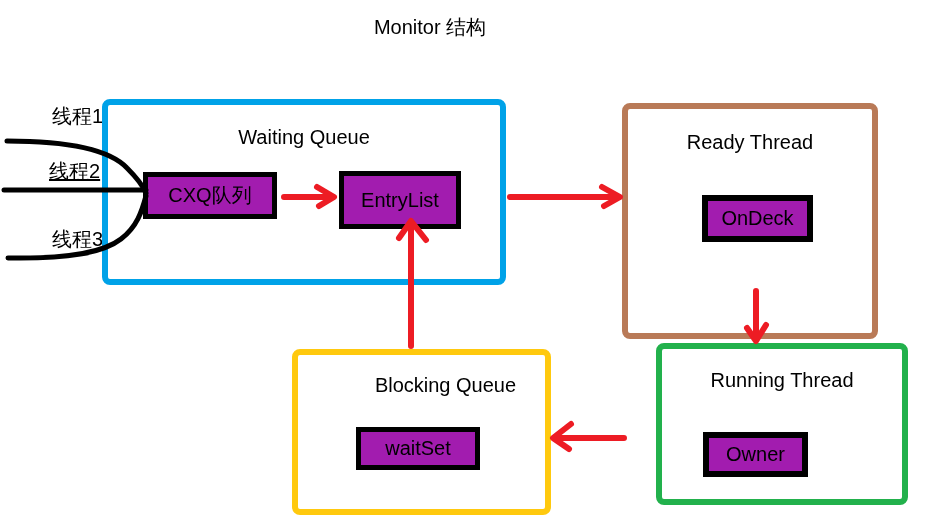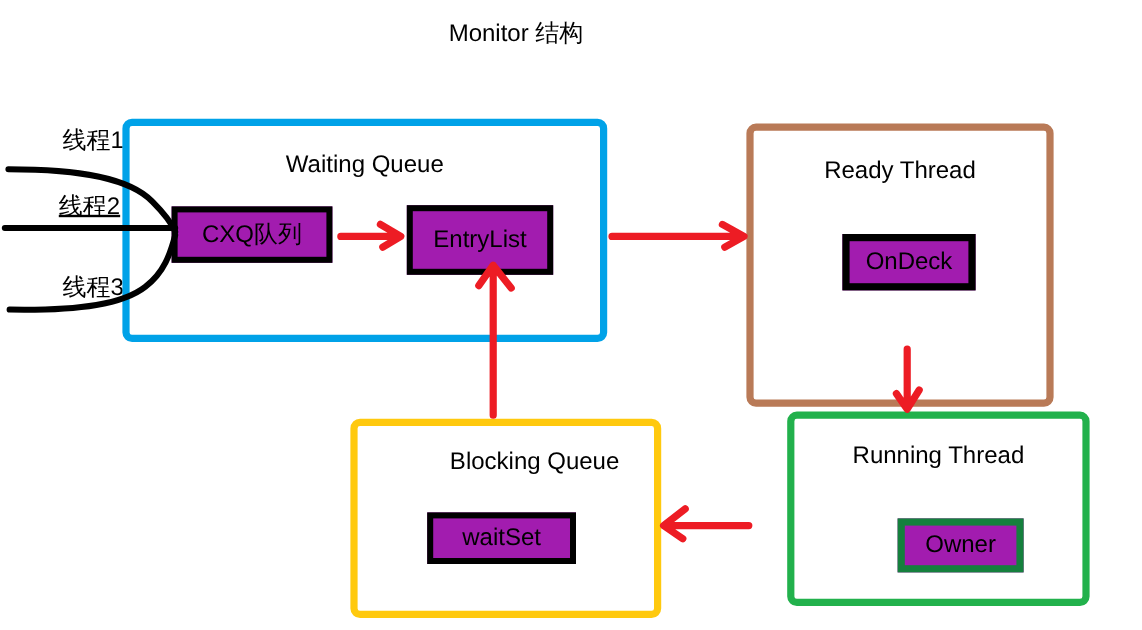--- a/index.html
+++ b/index.html
@@ -55,21 +55,21 @@
     background: #a21caf;
     display: flex;
     align-items: center;
     justify-content: center;
     font-size: 20px;
     white-space: nowrap;
   }
   .cxq      { left: 143px; top: 172px; width: 134px; height: 47px; border: 5px solid #000; }
   .entry    { left: 339px; top: 171px; width: 122px; height: 58px; border: 5px solid #000; }
   .ondeck   { left: 702px; top: 195px; width: 111px; height: 47px; border: 6px solid #000; }
-  .owner    { left: 703px; top: 432px; width: 105px; height: 45px; border: 6px solid #15803d; margin-left: 45px; }
+  .owner    { left: 703px; top: 432px; width: 105px; height: 45px; border: 6px solid #000000; }
   .waitset  { left: 356px; top: 427px; width: 124px; height: 43px; border: 5px solid #000; }
 
   .wires {
     position: absolute;
     left: 0; top: 0;
     width: 952px; height: 525px;
     pointer-events: none;
     z-index: 10;
   }
   .wires path { fill: none; }

